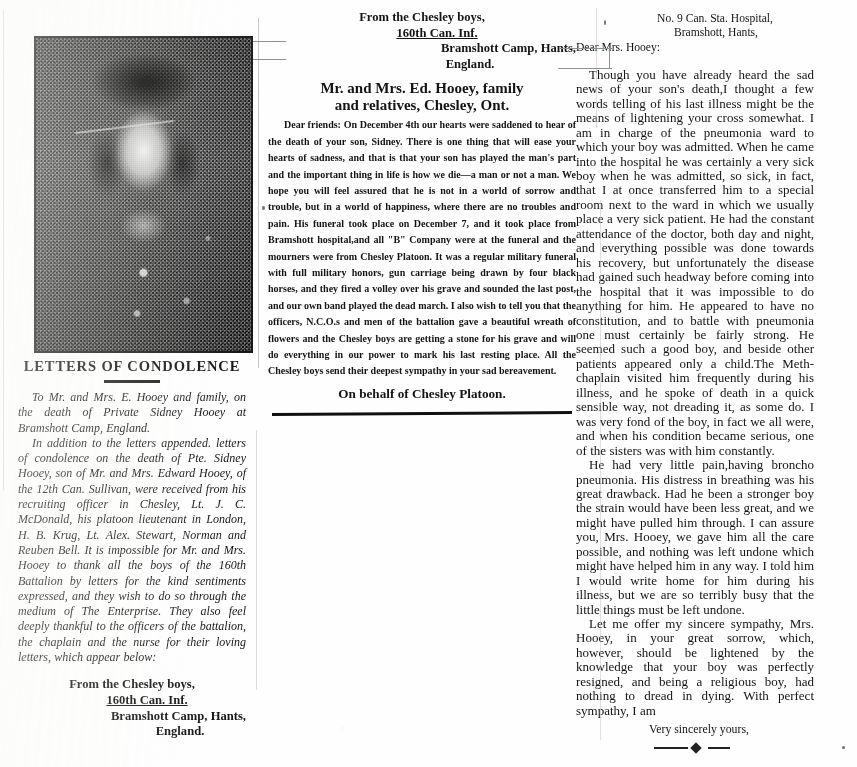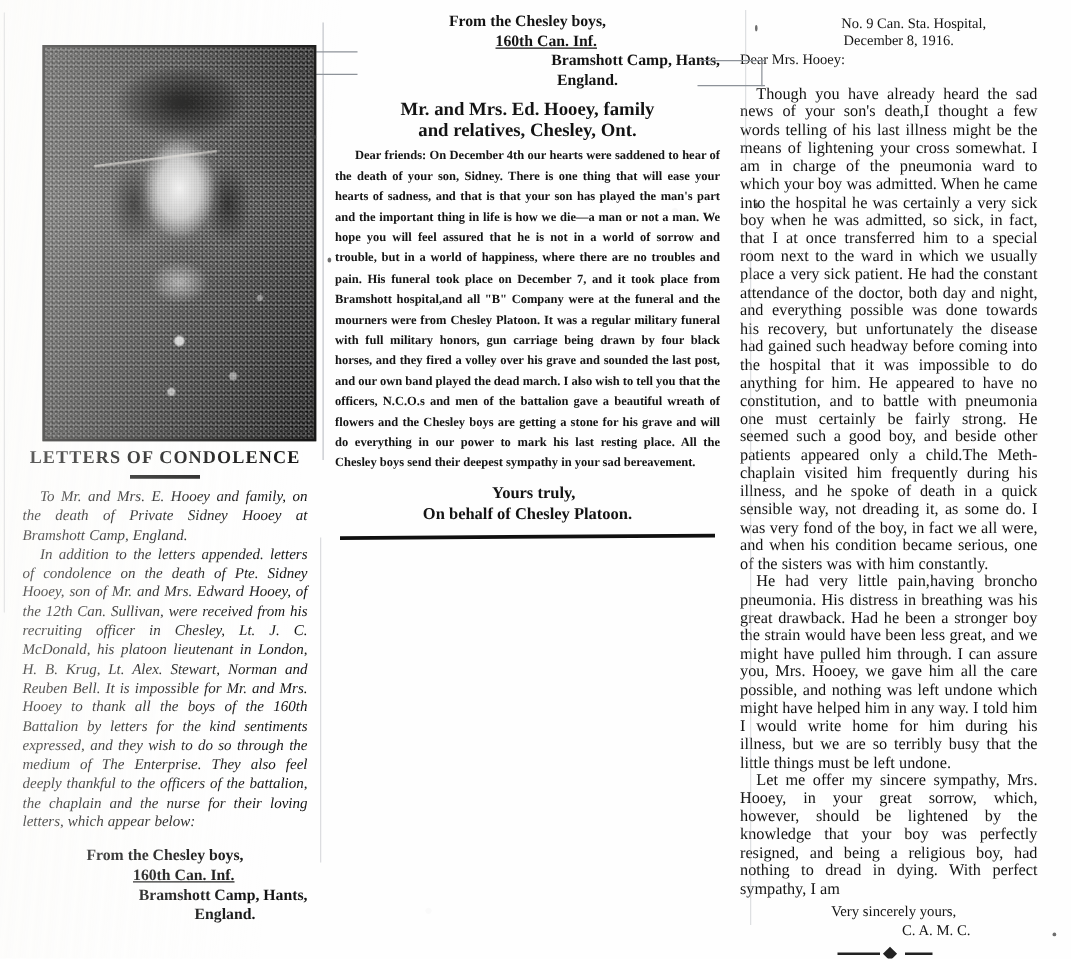--- a/index.html
+++ b/index.html
@@ -33,21 +33,21 @@
     z-index: 40;
   }
 
   
   .col {
     position: absolute;
     box-sizing: border-box;
   }
   #col-left   { left: 12px;  top: 0;   width: 238px; height: 767px; }
   #col-mid    { left: 268px; top: 0;   width: 318px; height: 767px; }
-  #col-right  { left: 592px; top: 0;   width: 244px; height: 731px; }
+  #col-right  { left: 576px; top: 0;   width: 244px; height: 731px; }
 
   
   .gutter-rule {
     position: absolute;
     width: 1px;
     background: #b9bcc2;
     z-index: 5;
   }
   #gutter-1 { left: 258px; top: 18px;  height: 350px; opacity: .85; }
   #gutter-2 { left: 256px; top: 430px; height: 260px; opacity: .5; }
@@ -312,45 +312,43 @@
       </div>
 
       <div class="salut-block">
         <span>Mr. and Mrs. Ed. Hooey, family</span>
         <span>and relatives, Chesley, Ont.</span>
       </div>
 
       <p class="body-bold">Dear friends: On December 4th our hearts were saddened to hear of the death of your son, Sidney.  There is one thing that will ease your hearts of sadness, and that is that your son has played the man's part and the important thing  in life is how we die—a man or not a man.  We hope you will feel assured that he is not in a world of sorrow and trouble, but in a world of happiness, where there are no troubles and pain. His funeral took place on December  7, and  it took place from Bramshott hospital,and all "B" Company were at the funeral and the mourners were from Chesley Platoon.  It was a regular military funeral with full military honors,  gun carriage being drawn by four black horses, and they fired a volley over his grave and sounded the last post, and our own band played  the dead march.  I also wish to tell you that the officers, N.C.O.s and men of the battalion gave a beautiful wreath of flowers and the Chesley boys are getting a stone for his grave and will do everything in our power to mark his last resting place.  All the Chesley boys send their deepest sympathy in your sad bereavement.</p>
 
       <div class="signoff">
-        <span class="s1">Yours truly,</span>
         <span class="s3">On behalf of Chesley Platoon.</span>
       </div>
 
       <div class="thick-rule"></div>
     </div>
   </div>
 
   <div class="col" id="col-right">
     <div style="position:absolute; left:0; top:12px; width:238px;">
 
       <div class="addr-r">
         <span class="r1">No. 9 Can. Sta. Hospital,</span>
-        <span class="r3">December 8, 1916.</span>
+        <span class="r2">Bramshott, Hants,</span>
       </div>
 
       <div class="dear-r">Dear Mrs. Hooey:</div>
 
       <p class="body-r">Though you have already heard the sad news of your son's death,I thought a few words telling of his last illness might be the means  of lightening your cross somewhat.  I am in charge of the pneumonia ward to which your boy was admitted.  When  he came into the hospital he was certainly a very sick boy when he was admitted, so sick, in fact, that I at once transferred him to a special room next to the ward in which we usually place a very sick patient.  He had the constant attendance of the doctor,  both day and night, and everything possible was done towards his recovery, but unfortunately  the disease  had gained such headway before coming into the hospital that it was impossible to do anything for him.  He appeared to have no constitution, and to battle with pneumonia one must certainly be fairly strong.   He seemed such a good boy, and beside other patients appeared only a child.The Meth-chaplain visited him frequently during his illness, and he spoke of death in a quick sensible way, not dreading it, as some do.  I was very fond of the boy,  in fact we all were, and when his condition  became  serious, one of the sisters was with him constantly.</p>
       <p class="body-r">He had very little pain,having broncho pneumonia. His distress in breathing was his great drawback.  Had he been a stronger boy the strain would have been less great, and we might have pulled him through.  I can assure you, Mrs. Hooey,  we gave him all the care possible, and nothing was left undone which might  have helped him in any way.   I told him I would write home for him during his illness, but we are so terribly  busy that the little things must be left undone.</p>
       <p class="body-r">Let me offer my sincere sympathy, Mrs. Hooey, in  your great sorrow, which, however, should  be lightened by the knowledge that your boy was perfectly resigned, and being  a religious boy, had nothing to dread in dying.  With perfect sympathy, I am</p>
 
       <div class="sign-r">
         <span class="v1">Very sincerely yours,</span>
-        <span class="v3">C. A. M. C.</span>
       </div>
 
       <div class="dingbat">
         <span class="dl"></span>
         <span class="dd"></span>
         <span class="dr"></span>
       </div>
     </div>
   </div>
 

